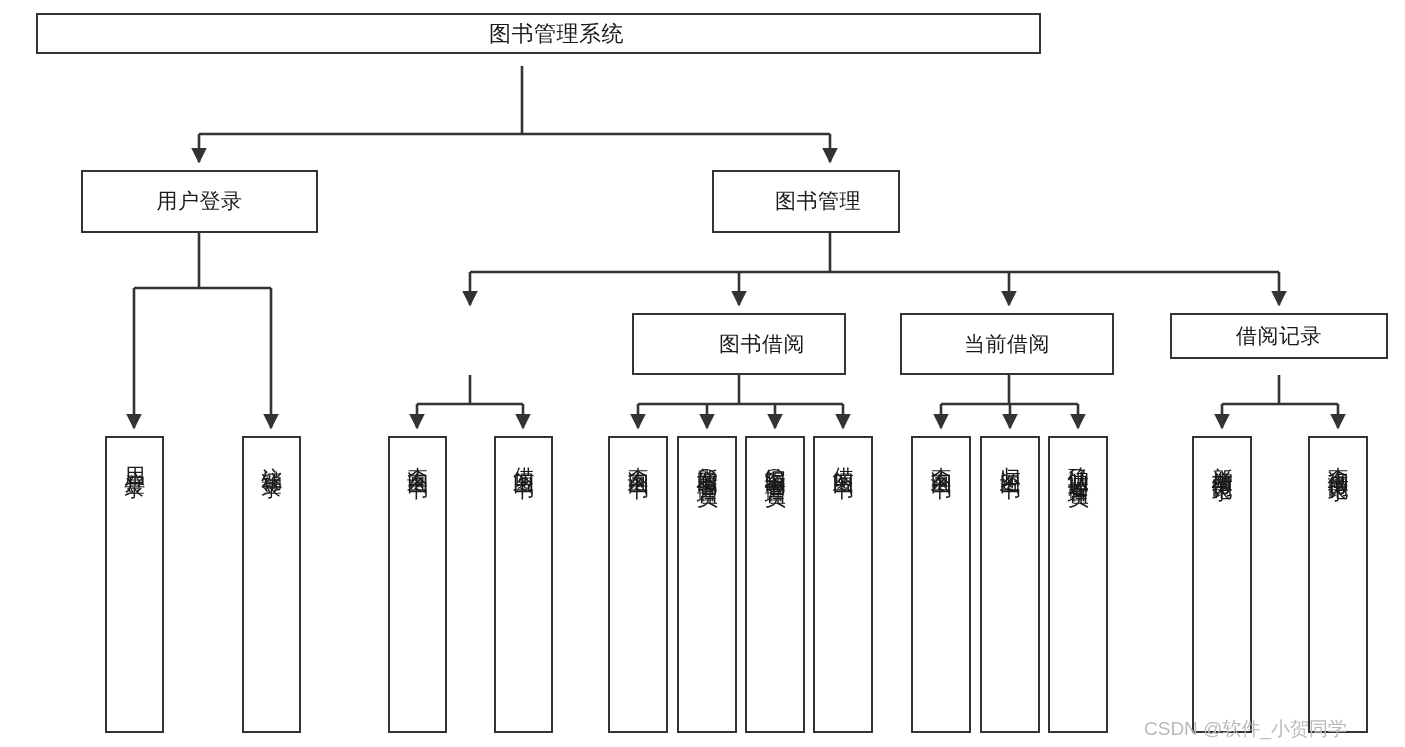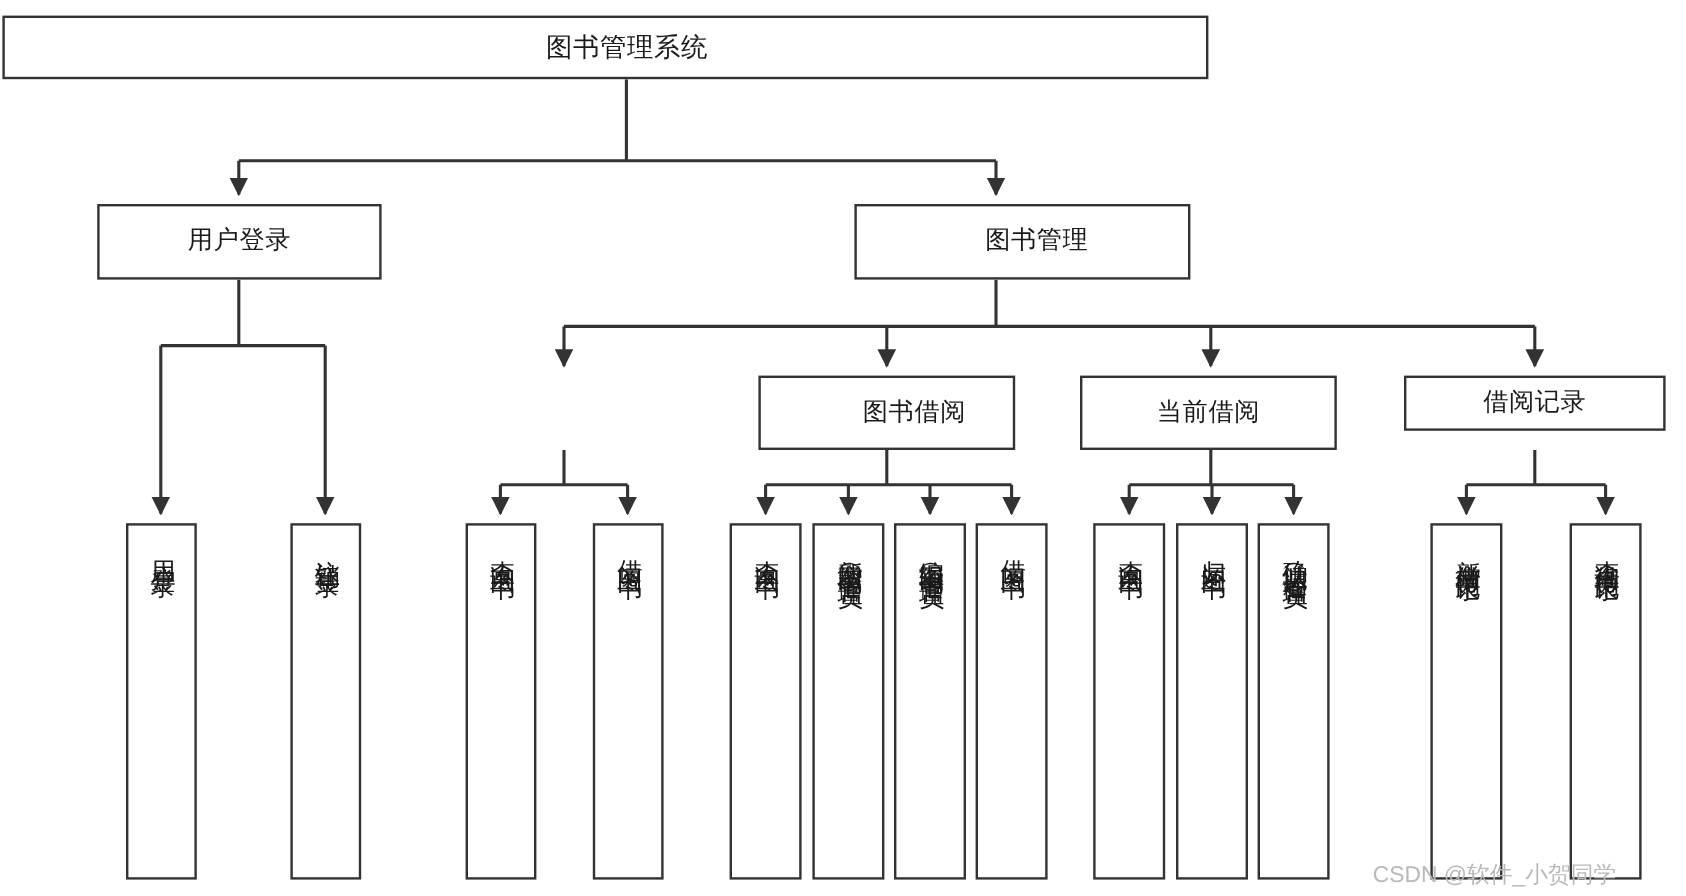--- a/index.html
+++ b/index.html
@@ -122,29 +122,29 @@
       <path d="M 1010 404 L 1010 428" marker-end="url(#arrow)"></path>
       <path d="M 1078 404 L 1078 428" marker-end="url(#arrow)"></path>
 
       <path d="M 1279 375 L 1279 404"></path>
       <path d="M 1222 404 L 1338 404"></path>
       <path d="M 1222 404 L 1222 428" marker-end="url(#arrow)"></path>
       <path d="M 1338 404 L 1338 428" marker-end="url(#arrow)"></path>
     </g>
   </svg>
 
-  <div class="node h root" style="left:2px; top:13px; width:1005px; height:53px;padding-left:36px;">
+  <div class="node h root" style="left:36px; top:13px; width:1005px; height:41px;padding-left:36px;">
     <span class="lbl">图书管理系统</span>
   </div>
 
   <div class="node h" style="left:81px; top:170px; width:237px; height:63px;">
     <span class="lbl">用户登录</span>
   </div>
 
-  <div class="node h" style="left:712px; top:170px; width:280px; height:63px;padding-left:24px;">
+  <div class="node h" style="left:712px; top:170px; width:188px; height:63px;padding-left:24px;">
     <span class="lbl">图书管理</span>
   </div>
 
 
   <div class="node h" style="left:632px; top:313px; width:214px; height:62px;padding-left:46px;">
     <span class="lbl">图书借阅</span>
   </div>
 
   <div class="node h" style="left:900px; top:313px; width:214px; height:62px;">
     <span class="lbl">当前借阅</span>

